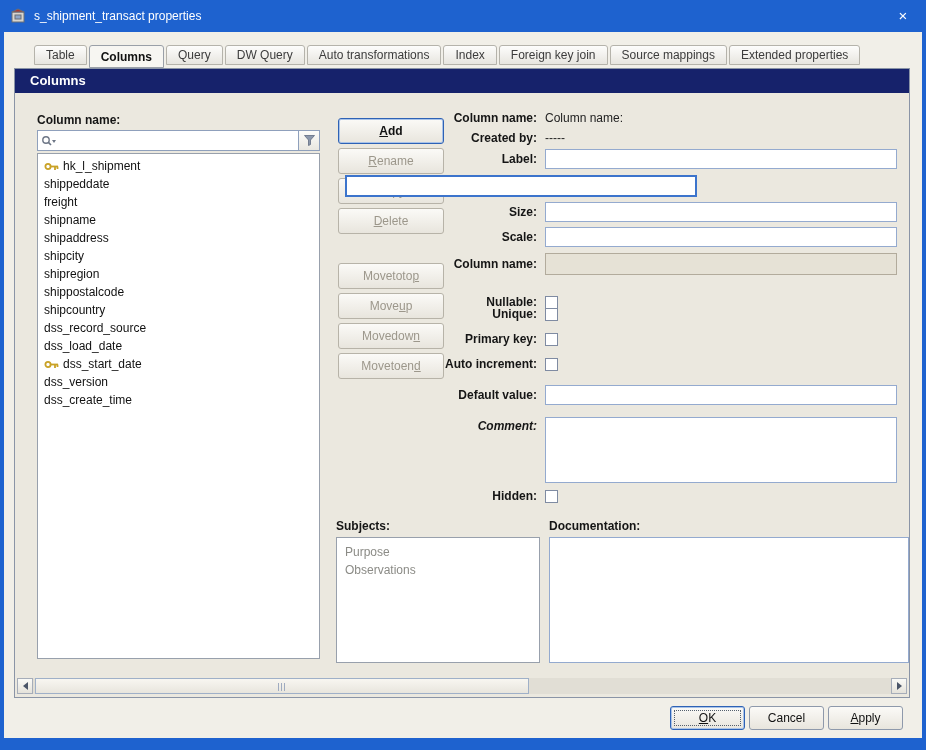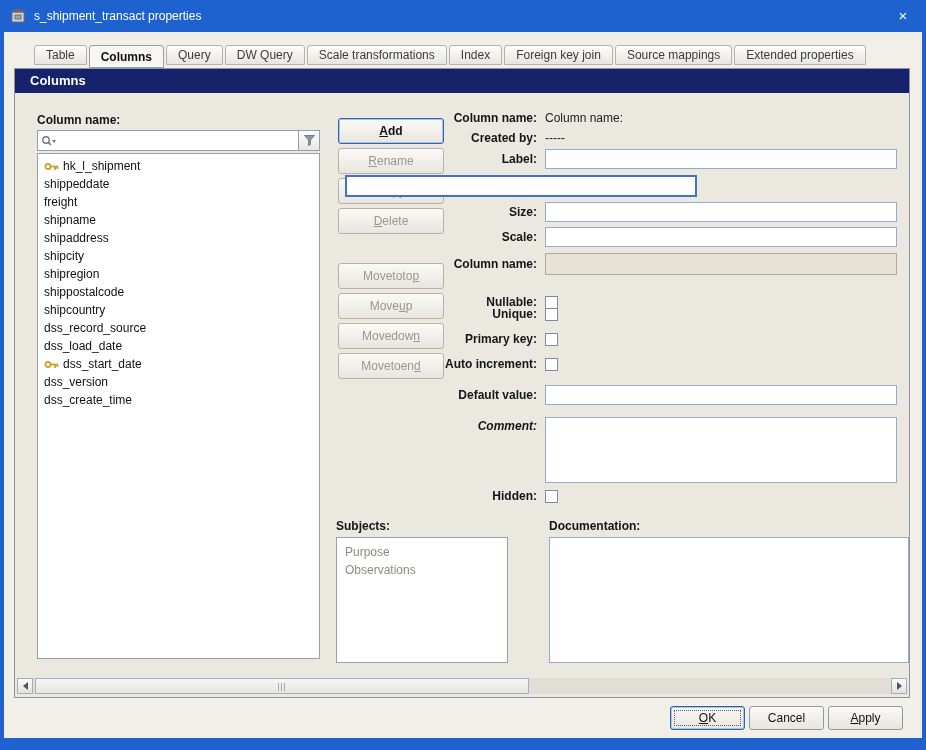--- a/index.html
+++ b/index.html
@@ -50,21 +50,21 @@
   .fin { width:352px; height:20px; border:1px solid #94aacf; background:#fff; font-size:12px; font-family:inherit; padding:0 3px; outline:none; }
   .fin.focus { border:2px solid #3c74cc; height:22px; }
   .fin.dis { background:#e6e2d6; border:1px solid #b2ab9c; height:22px; }
   .cbx { appearance:none; -webkit-appearance:none; width:13px; height:13px; background:#fff; border:1px solid #7f8ba2; margin:0; }
   .tarea { width:352px; height:66px; border:1px solid #94aacf; background:#fff; resize:none; font-family:inherit; font-size:12px; outline:none; }
   .frow.top { align-items:flex-start; }
   .frow.top .flabel { padding-top:2px;font-style:italic; }
 
   
   .sec-label { position:absolute; font-size:12px; font-weight:bold; color:#151515; }
-  .subjects-box { position:absolute; left:321px; top:468px; width:172px; height:126px; background:#fff; border:1px solid #98a0ac; font-size:12px; padding:5px 8px; }
+  .subjects-box { position:absolute; left:321px; top:468px; width:204px; height:126px; background:#fff; border:1px solid #98a0ac; font-size:12px; padding:5px 8px; }
   .subjects-box .opt { height:18px; line-height:18px; color:#8b8b86; }
   .doc-box { position:absolute; left:534px; top:468px; width:360px; height:126px; background:#fff; border:1px solid #94aacf; resize:none; font-family:inherit; font-size:12px; outline:none; }
 
   
   .hscroll { position:absolute; left:2px; bottom:3px; width:890px; height:16px; background:#e1ded5; }
   .sb-btn { position:absolute; top:0; width:16px; height:16px; background:linear-gradient(#fafaf7,#e5e2da); border:1px solid #a6adb9; display:flex; align-items:center; justify-content:center; }
   .sb-left { left:0; } .sb-right { right:0; }
   .tri-l { width:0; height:0; border-top:4px solid transparent; border-bottom:4px solid transparent; border-right:5px solid #4a5568; }
   .tri-r { width:0; height:0; border-top:4px solid transparent; border-bottom:4px solid transparent; border-left:5px solid #4a5568; }
   .sb-thumb { position:absolute; left:18px; top:0; width:494px; height:16px; background:linear-gradient(#f8f6f1,#e8e5dd); border:1px solid #9fb0c8; }
@@ -94,21 +94,21 @@
     <div class="close-btn">×</div>
   </div>
 
   <div class="dialog">
 
     <div class="tabbar">
       <div class="tab">Table</div>
       <div class="tab active">Columns</div>
       <div class="tab">Query</div>
       <div class="tab">DW Query</div>
-      <div class="tab">Scale transformations</div>
+      <div class="tab">Auto transformations</div>
       <div class="tab">Index</div>
       <div class="tab">Foreign key join</div>
       <div class="tab">Source mappings</div>
       <div class="tab">Extended properties</div>
     </div>
 
     <div class="panel">
       <div class="panel-header">Columns</div>
 
       <div class="col-label">Column name:</div>

